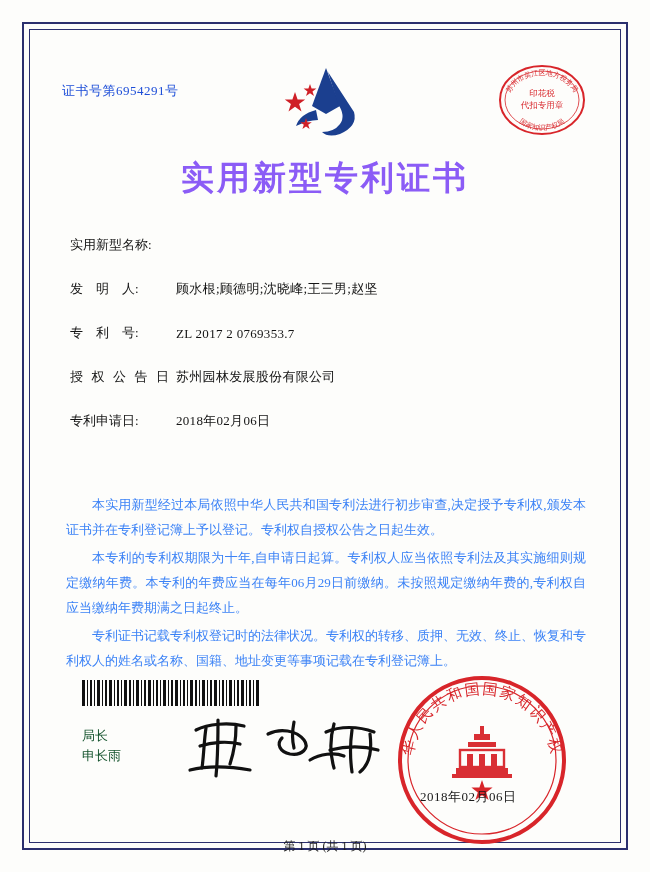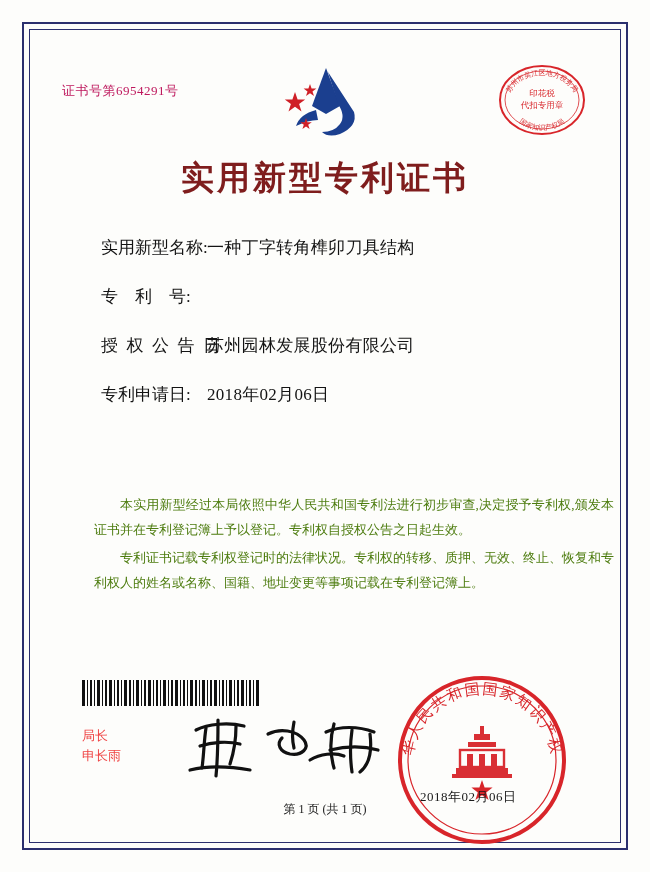--- a/index.html
+++ b/index.html
@@ -42,21 +42,21 @@
     height: 784px;
   }
 
   
   .cert-no {
     position: absolute;
     left: 18px;
     top: 38px;
     font-size: 13px;
     letter-spacing: 0.5px;
-    color: #be185d;
+    color: #1d4ed8;
   }
 
   
   .logo {
     position: absolute;
     left: 222px;
     top: 18px;
     width: 120px;
     height: 82px;
   }
@@ -75,38 +75,37 @@
   
   .title {
     position: absolute;
     left: 0;
     top: 112px;
     width: 562px;
     text-align: center;
     font-size: 33px;
     font-weight: bold;
     letter-spacing: 3px;
-    color: #7f1d1d;
+    color: #8b5cf6;
     font-family: "DejaVu Serif", "Liberation Serif", serif;
   }
 
   
   .fields {
     position: absolute;
     left: 26px;
     top: 192px;
     width: 520px;
   }
   .field-row {
     display: flex;
     align-items: flex-end;
     margin-bottom: 26px;
-    font-size: 17px;
+    font-size: 13px;
     color: #141414;
-    margin-left: 31px;
   }
   .field-label {
     width: 106px;
     flex: 0 0 106px;
     letter-spacing: 0px;
     white-space: nowrap;
   }
   .field-label.spaced {
     letter-spacing: 8.5px;
   }
@@ -116,23 +115,22 @@
   }
 
   
   .body-text {
     position: absolute;
     left: 22px;
     top: 448px;
     width: 520px;
     font-size: 13px;
     line-height: 1.95;
-    color: #4d7c0f;
+    color: #3b82f6;
     text-align: justify;
-    margin-left: 28px;
   }
   .body-text p {
     margin: 0 0 2px 0;
     text-indent: 26px;
   }
 
   
   .barcode {
     position: absolute;
     left: 38px;
@@ -142,21 +140,21 @@
   }
   .barcode svg { display: block; }
 
   
   .sig-labels {
     position: absolute;
     left: 38px;
     top: 682px;
     font-size: 13px;
     line-height: 1.55;
-    color: #ef4444;
+    color: #14532d;
   }
   .handwriting {
     position: absolute;
     left: 140px;
     top: 666px;
     width: 215px;
     height: 72px;
   }
   .handwriting svg { display: block; }
 
@@ -176,21 +174,21 @@
     top: 744px;
     font-size: 13px;
     color: #1a1a1a;
     letter-spacing: 0.5px;
   }
 
   
   .footer {
     position: absolute;
     left: 0;
-    top: 757px;
+    top: 794px;
     width: 562px;
     text-align: center;
     font-size: 12px;
     color: #1a1a1a;
   }
 </style>
 </head>
 <body>
 
 <div class="page">
@@ -227,37 +225,42 @@
           <textPath href="#arcBot" startOffset="50%" text-anchor="middle">国家知识产权局</textPath>
         </text>
       </svg>
     </div>
 
     <div class="title">实用新型专利证书</div>
 
     <div class="fields">
       <div class="field-row">
         <div class="field-label">实用新型名称:</div>
-        <div class="field-value">一种丁字转角榫卯刀具结构</div>
+      </div>
+      <div class="field-row">
+        <div class="field-label">发　明　人:</div>
+        <div class="field-value">顾水根;顾德明;沈晓峰;王三男;赵坚</div>
       </div>
       <div class="field-row">
         <div class="field-label">专　利　号:</div>
+        <div class="field-value">ZL 2017 2 0769353.7</div>
       </div>
       <div class="field-row">
         <div class="field-label spaced">授权公告日:</div>
         <div class="field-value">苏州园林发展股份有限公司</div>
       </div>
       <div class="field-row">
         <div class="field-label">专利申请日:</div>
         <div class="field-value">2018年02月06日</div>
       </div>
     </div>
 
     <div class="body-text">
       <p>本实用新型经过本局依照中华人民共和国专利法进行初步审查,决定授予专利权,颁发本证书并在专利登记簿上予以登记。专利权自授权公告之日起生效。</p>
+      <p>本专利的专利权期限为十年,自申请日起算。专利权人应当依照专利法及其实施细则规定缴纳年费。本专利的年费应当在每年06月29日前缴纳。未按照规定缴纳年费的,专利权自应当缴纳年费期满之日起终止。</p>
       <p>专利证书记载专利权登记时的法律状况。专利权的转移、质押、无效、终止、恢复和专利权人的姓名或名称、国籍、地址变更等事项记载在专利登记簿上。</p>
     </div>
 
     <div class="barcode">
       <svg width="180" height="26" viewBox="0 0 180 26">
         <rect x="0" y="0" width="3" height="26" fill="#111"></rect>
         <rect x="5" y="0" width="1" height="26" fill="#111"></rect>
         <rect x="8" y="0" width="2" height="26" fill="#111"></rect>
         <rect x="12" y="0" width="1" height="26" fill="#111"></rect>
         <rect x="15" y="0" width="3" height="26" fill="#111"></rect>

